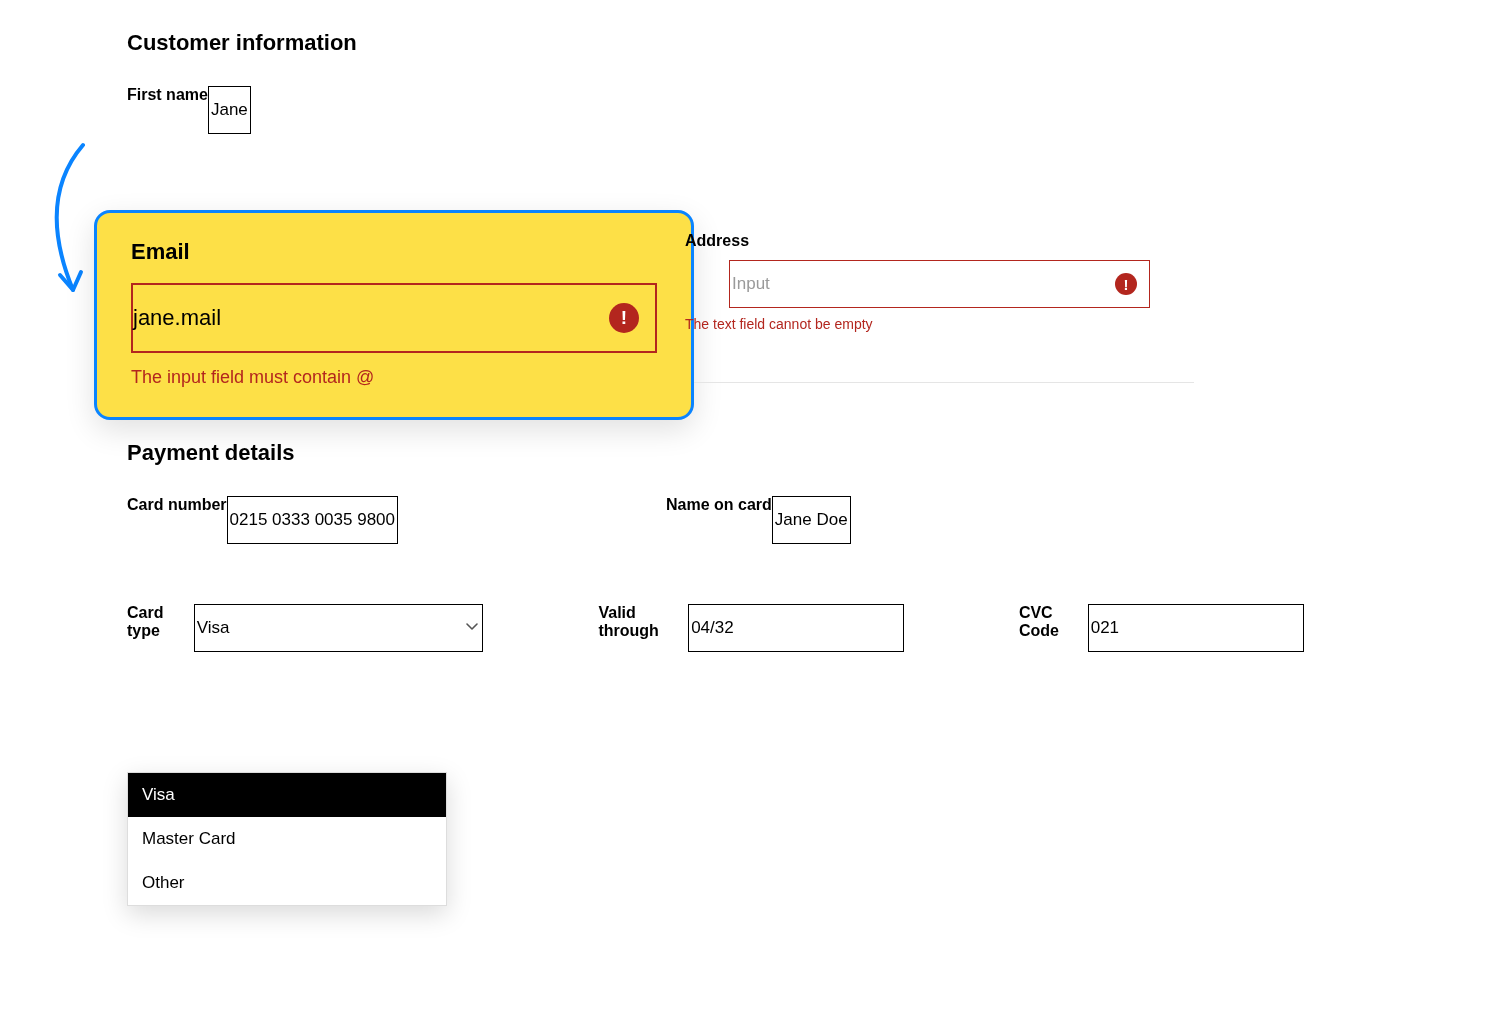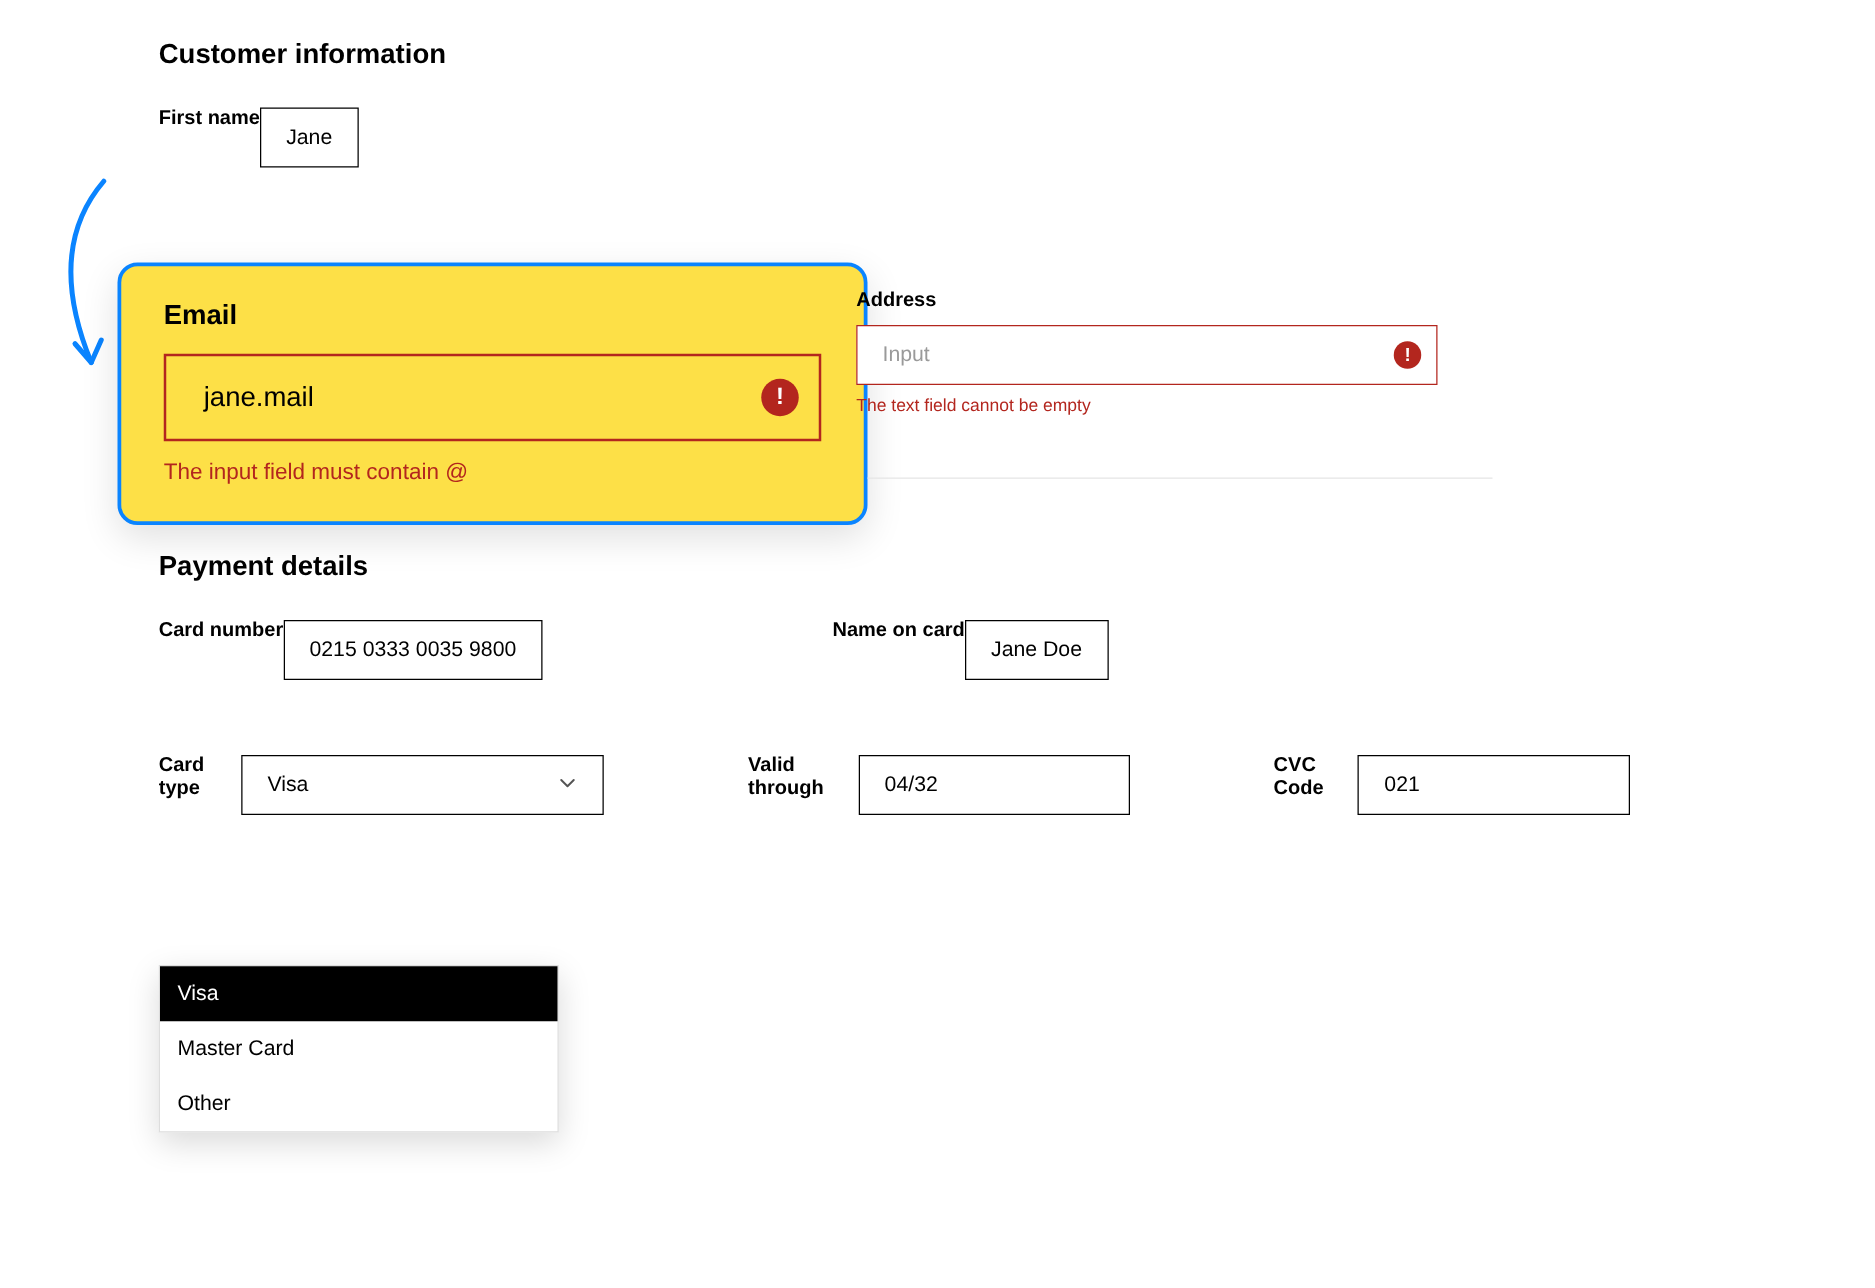--- a/index.html
+++ b/index.html
@@ -33,29 +33,30 @@
     flex-direction: row;
   }
   .field-label {
     font-size: 16px;
     font-weight: 700;
     margin-bottom: 10px;
   }
   .input {
     border: 1.5px solid #000;
     height: 48px;
-    padding: 0 20px;
+    padding: 0 2px;
     font-size: 17px;
     display: flex;
     align-items: center;
     background: #fff;
     position: relative;
   }
   .input.error {
     border: 1.5px solid #b3261e;
+    margin-left: 44px;
   }
   .input .placeholder {
     color: #9a9a9a;
   }
   .error-text {
     color: #b3261e;
     font-size: 14px;
     margin-top: 8px;
   }
   .error-icon {
@@ -88,21 +89,21 @@
     padding: 26px 34px 20px 34px;
   }
   .highlight-card .hl-label {
     font-size: 22px;
     font-weight: 700;
     margin-bottom: 18px;
   }
   .highlight-card .hl-input {
     border: 2px solid #b3261e;
     height: 70px;
-    padding: 0 30px;
+    padding: 0 0;
     font-size: 22px;
     display: flex;
     align-items: center;
     position: relative;
   }
   .highlight-card .hl-error-icon {
     position: absolute;
     right: 16px;
     top: 50%;
     transform: translateY(-50%);

